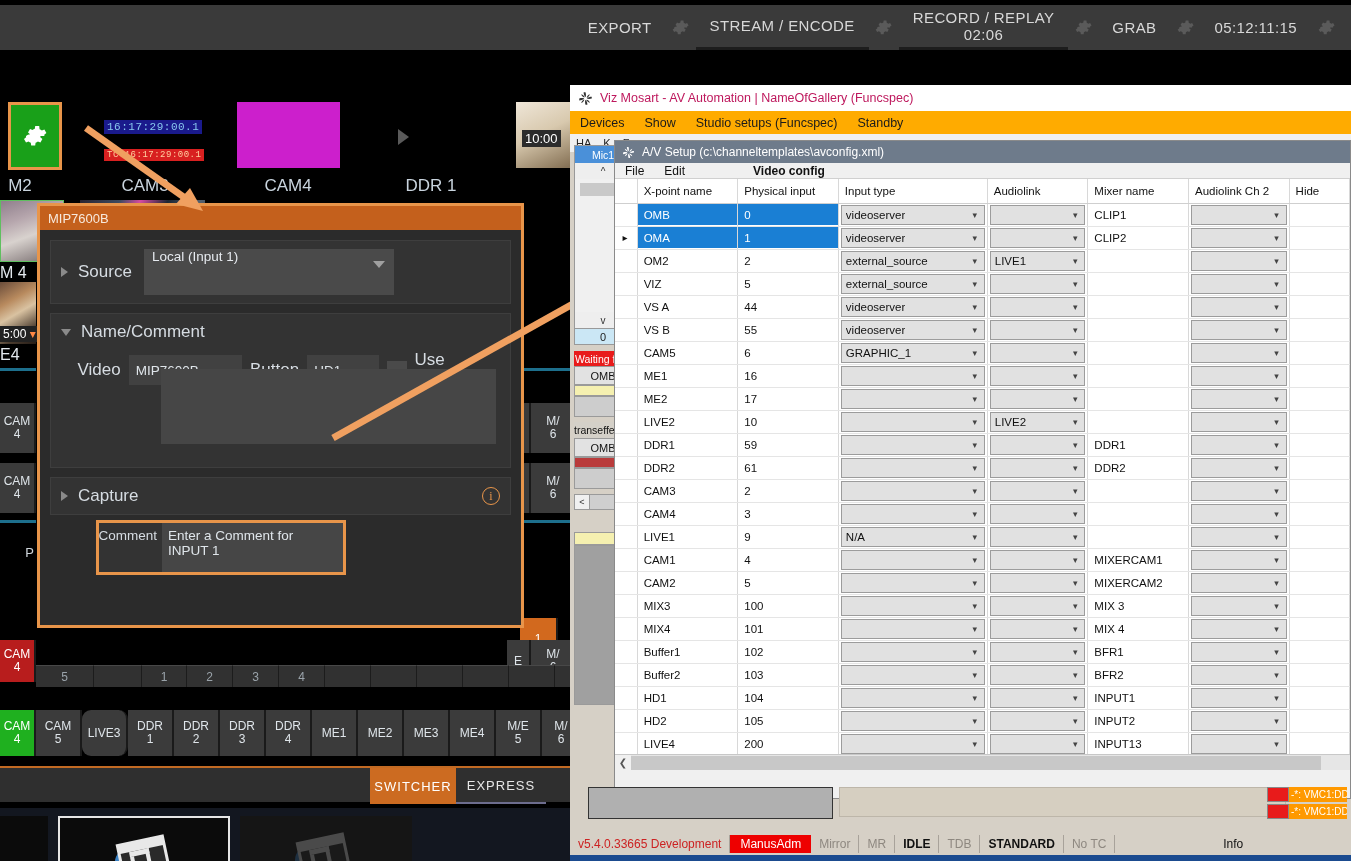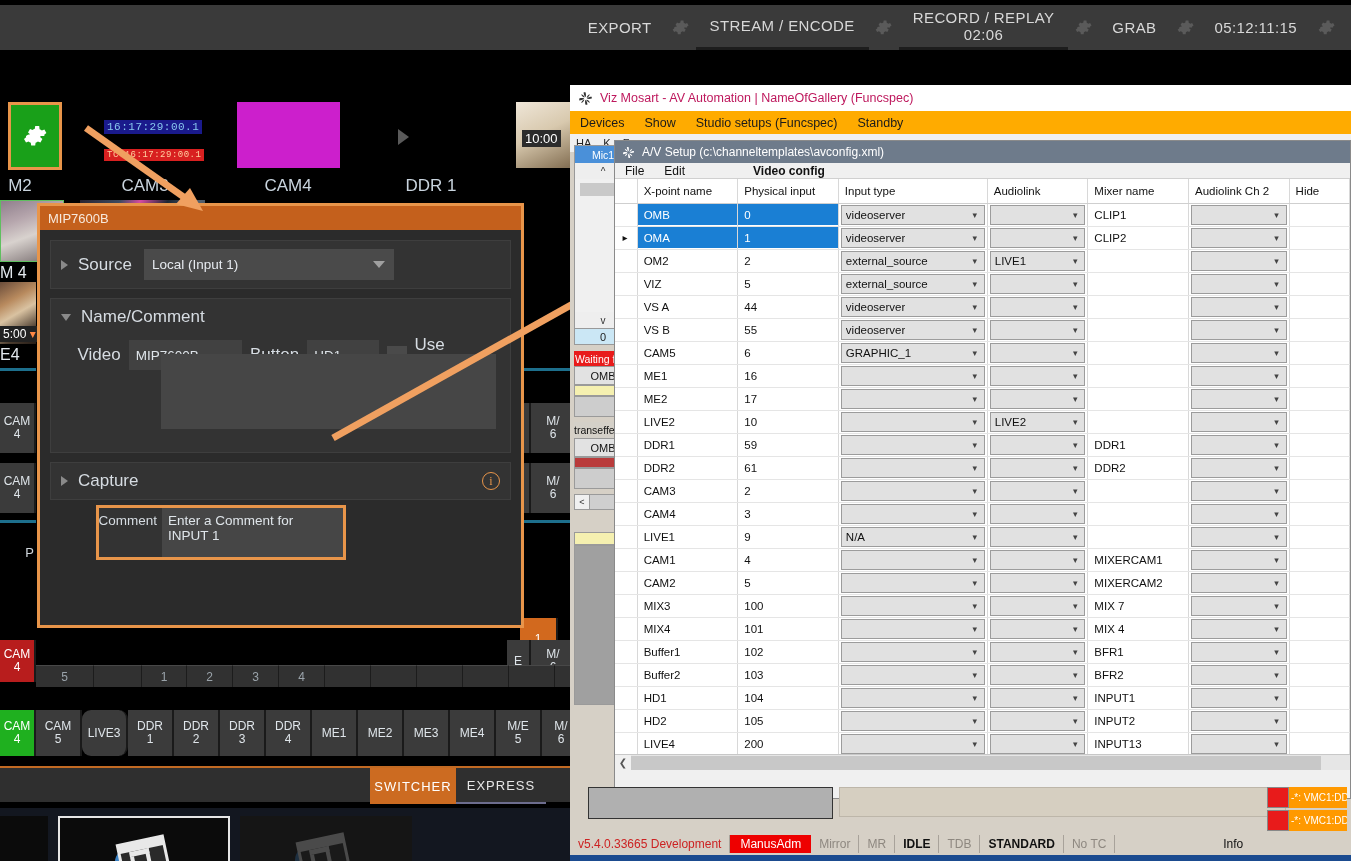--- a/index.html
+++ b/index.html
@@ -120,22 +120,22 @@
     display: flex; align-items: center; padding: 0 16px; color: #cfd6dc; font-size: 13.5px;
   }
   .mip-tab.active { background: #2e2e2e; color: #ffffff; }
   .mip-body { padding: 10px 10px 0 10px; }
   .mip-group { background: #333333; border: 1px solid #3e3e3e; margin-bottom: 9px; }
   .mip-row { display: flex; align-items: center; padding: 8px 10px; }
   .tri-right { width: 0; height: 0; border-left: 7px solid #8a8a8a; border-top: 5px solid transparent; border-bottom: 5px solid transparent; margin-right: 10px; }
   .tri-down { width: 0; height: 0; border-top: 7px solid #8a8a8a; border-left: 5px solid transparent; border-right: 5px solid transparent; margin-right: 10px; }
   .mip-lbl { color: #d6dce2; font-size: 17px; }
   .mip-select {
-    background: #4a4a4a; color: #e6eaef; font-size: 13.5px; height: 31px;
-    display: flex; align-items: center; padding: 0 8px; position: relative; margin-left: 12px;
+    background: #4a4a4a; color: #e6eaef; font-size: 13.5px; height: 46px;
+    display: flex; align-items: flex-start; padding: 0 8px; position: relative; margin-left: 12px;
   }
   .sel-caret { position: absolute; right: 9px; top: 12px; width: 0; height: 0;
     border-top: 7px solid #a0a0a0; border-left: 6px solid transparent; border-right: 6px solid transparent; }
   .mip-field { background: #414141; color: #dfe5ea; font-size: 13.5px; height: 30px; display: flex; align-items: center; padding: 0 7px; }
   .checkbox-sq { width: 22px; height: 19px; background: #4a4a4a; }
   .comment-box { position: absolute; left: 45px; top: 206px; width: 250px; height: 55px; border: 3px solid #e8954a; display: flex; }
   .comment-lbl { width: 63px; display: flex; align-items: flex-start; padding-top: 5px; justify-content: flex-end; padding-right: 5px; color: #d6dce2; font-size: 13.5px; background: #333; }
   .comment-val { flex: 1; background: #464646; color: #dfe5ea; font-size: 13.5px; padding: 5px 6px; }
   .info-circle {
     width: 18px; height: 18px; border-radius: 50%; border: 1px solid #e8954a;
@@ -199,21 +199,21 @@
   .rowmark { width: 20px; text-align: center; color: #111; font-size: 10px; }
 
   .hscroll { height: 16px; background: #e6e6e6; border-top: 1px solid #c8c8c8; display: flex; align-items: center; }
   .hscroll-btn { width: 16px; height: 16px; background: #f0f0f0; display: flex; align-items: center; justify-content: center; color: #555; font-size: 10px; }
   .hscroll-thumb { height: 14px; background: #c8c8c8; }
 
   .viz-bottombar { position: absolute; left: 4px; bottom: 40px; width: 773px; height: 34px; }
   .bb-grey { position: absolute; left: 14px; top: 0; width: 245px; height: 32px; background: #b0b0b0; border: 1px solid #333; }
   .bb-tan { position: absolute; left: 265px; top: 0; width: 447px; height: 30px; background: #d6cfc1; border: 1px solid #bdb6a9; }
   .bb-vmc { position: absolute; right: 0; top: 0; width: 80px; }
-  .vmc-row { display: flex; height: 21px; margin-bottom: 2px; }
+  .vmc-row { display: flex; height: 15px; margin-bottom: 2px; }
   .vmc-red { width: 22px; background: #e81b1b; border: 1px solid #888; }
   .vmc-orange { flex: 1; background: #ff9900; color: #fff; font-size: 10px; display: flex; align-items: center; padding-left: 2px; overflow: hidden; white-space: nowrap; }
 
   .viz-status { position: absolute; left: 0; bottom: 6px; width: 781px; height: 22px; background: #d6d0c6; display: flex; align-items: center; }
   .st-item { font-size: 12px; padding: 0 8px; height: 18px; display: flex; align-items: center; border-right: 1px solid #a8a29a; }
   .st-version { color: #cc2222; border-right: 1px solid #a8a29a; }
   .st-manus { background: #ee0000; color: #fff; padding: 0 10px; height: 18px; display: flex; align-items: center; font-size: 12px; }
   .st-dim { color: #8e8880; }
   .st-dark { color: #111; }
   .st-info { flex: 1; display: flex; align-items: center; justify-content: center; color: #111; font-size: 12px; }
@@ -1259,21 +1259,21 @@
                     <span class="carrow">▾</span>
                   </div>
                 </td>
                 <td>
                   <div class="combo">
                     <span class="cv"></span>
                     <span class="carrow">▾</span>
                   </div>
                 </td>
                 <td>
-                  <div class="cellplain">MIX 7</div>
+                  <div class="cellplain">MIX 3</div>
                 </td>
                 <td>
                   <div class="combo">
                     <span class="cv"></span>
                     <span class="carrow">▾</span>
                   </div>
                 </td>
                 <td>
                   <div class="cellplain"></div>
                 </td>

